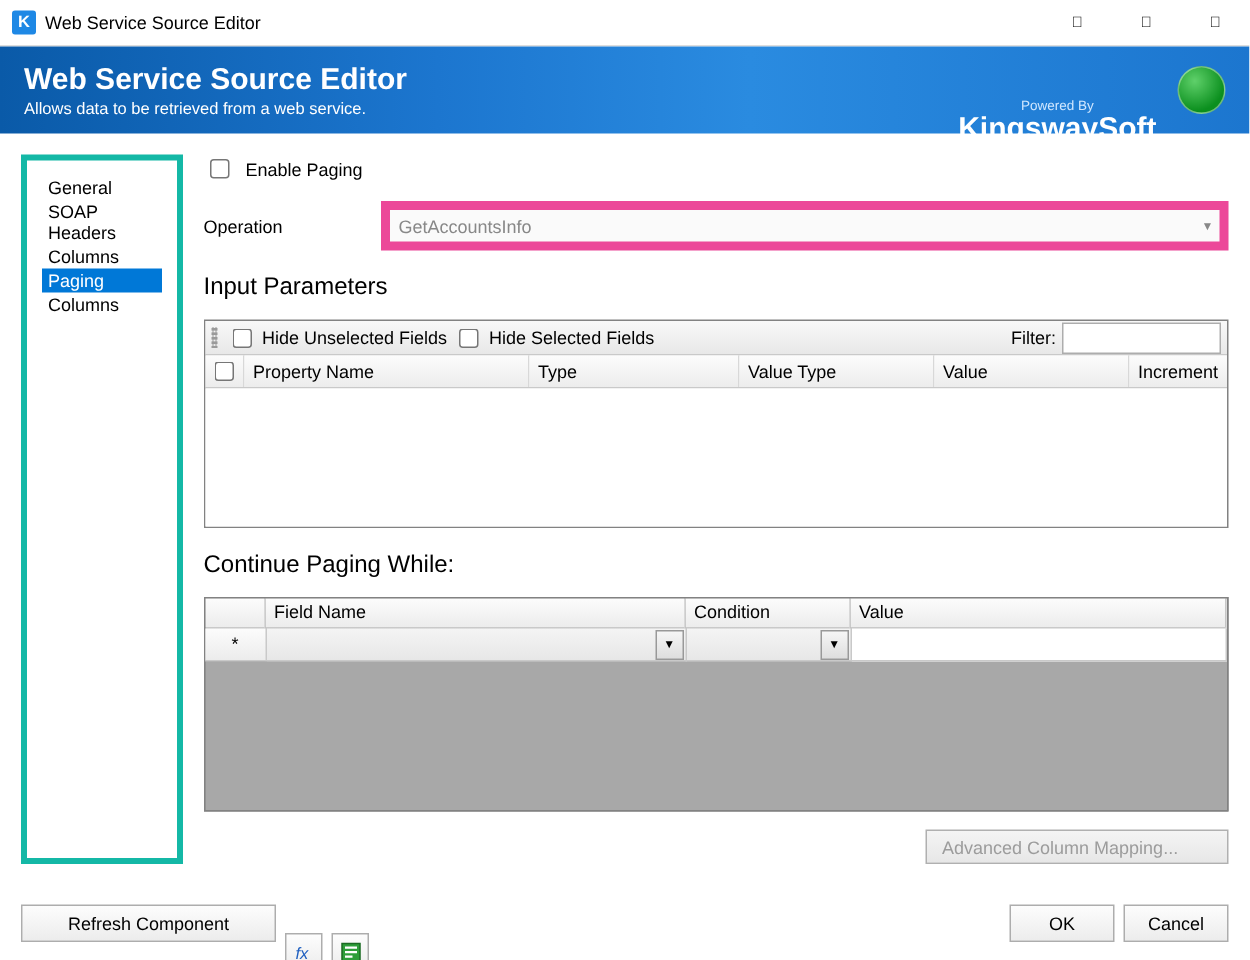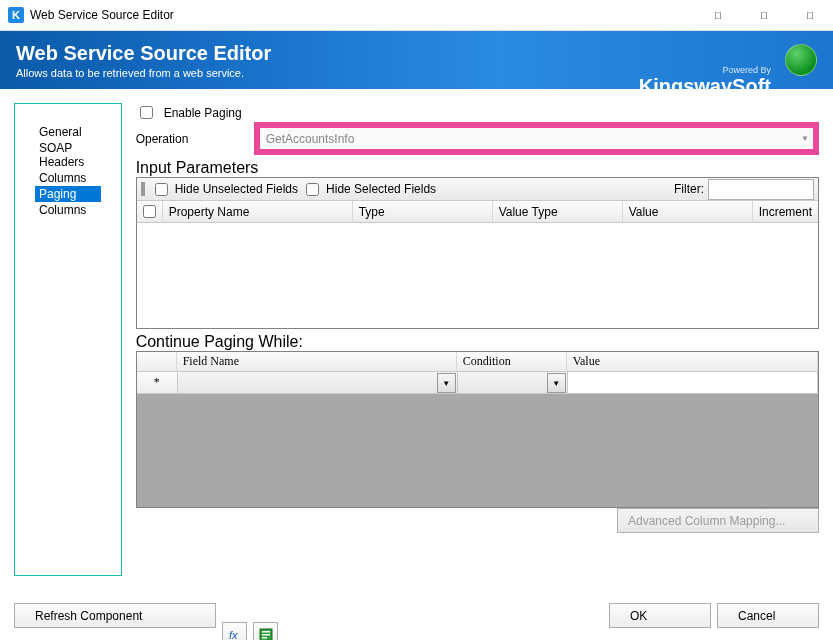--- a/index.html
+++ b/index.html
@@ -51,21 +51,21 @@
   margin: 0; font-size: 20px; font-weight: bold;
 }
 #header .subtitle {
   font-size: 11px; margin-top: 2px;
 }
 #header .branding {
   display: flex; align-items: center; gap: 14px;
 }
 .branding .powered {
   font-size: 9px; color: #d0e7ff; line-height: 1.05;
-  text-align: right;
+  text-align: center;
   margin-top: 43px;
 }
 .branding .powered strong {
   font-size: 20px; color: #fff; display: block; text-decoration: underline;
 }
 .globe {
   width: 30px; height: 30px; border-radius: 50%;
   background: radial-gradient(circle at 35% 30%, #5fd06a, #0b8f1e 70%);
   border: 1px solid rgba(255,255,255,.4);
 }
@@ -73,37 +73,37 @@
 
 #body {
   display: flex;
   height: 501px; 
   padding: 14px;
   gap: 14px;
   box-sizing: border-box;
 }
 #sidebar {
   width: 110px;
-  border: 1px solid #14b8a6;
+  border: 4px solid #14b8a6;
   background: #fff;
-  padding: 20px;
+  padding: 10px;
   box-sizing: border-box;
 }
 #sidebar .nav-item {
   padding: 1px 4px;
   cursor: default;
 }
 #sidebar .nav-item.selected {
   background: #0078d7; color: #fff;
 }
 
 #main {
   flex: 1;
   display: flex; flex-direction: column;
-  gap: 0;
+  gap: 12px;
 }
 
 .row { display: flex; align-items: center; gap: 8px; }
 
 input[type=checkbox].win {
   width: 13px; height: 13px;
   accent-color: #0078d7;
 }
 
 .lbl { font-size: 12px; }
@@ -164,21 +164,21 @@
   box-sizing: border-box;
 }
 .grid-body {
   flex: 1;
   background: #fff;
 }
 
 
 #cp-panel {
   border: 1px solid #828282; background: #737373;
-  display: flex; flex-direction: column; font-family: Liberation Serif, serif;
+  display: flex; flex-direction: column;
 }
 #cp-panel .cp-grid-body { flex:1; background: #a8a8a8; }
 
 .cp-header { display: flex; height: 20px; }
 .cp-header .ch {
   background: linear-gradient(#fcfcfc, #ececec);
   border-right: 1px solid #d8d8d8;
   border-bottom: 1px solid #c9c9c9;
   display: flex; align-items:center;
   padding: 0 6px; font-size:12px; box-sizing: border-box;
@@ -227,22 +227,22 @@
   height: 51px;
   display: flex; align-items: center;
   padding: 0 14px;
   gap: 6px;
   box-sizing: border-box;
 }
 .btn {
   height: 23px;
   border: 1px solid #adadad;
   background: linear-gradient(#fdfdfd, #ececec);
-  font-size: 12px; padding: 0 20px;
-  display:flex; align-items:center; 
+  font-size: 12px; padding: 0 4px;
+  display:flex; align-items:center; justify-content:center;
   cursor: default;
   min-width: 60px;
 }
 .btn.wide { min-width: 160px; }
 .icon-btn {
   width: 23px; height: 23px;
   border: 1px solid #adadad;
   background: linear-gradient(#fdfdfd,#ececec);
   display:flex; align-items:center; justify-content:center;margin-top:38px;
 }

